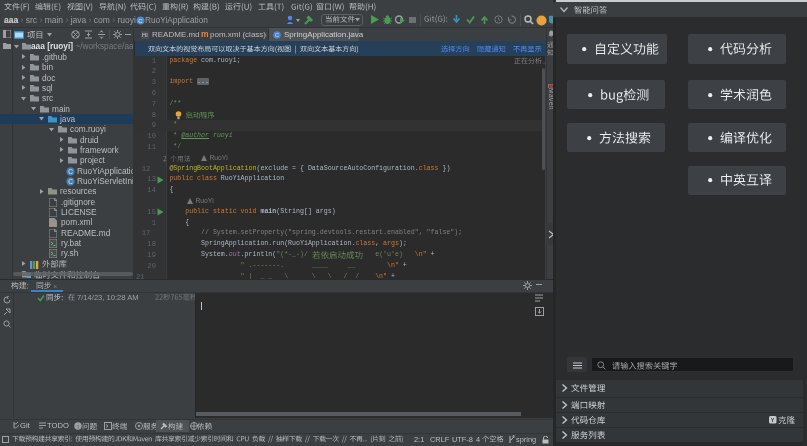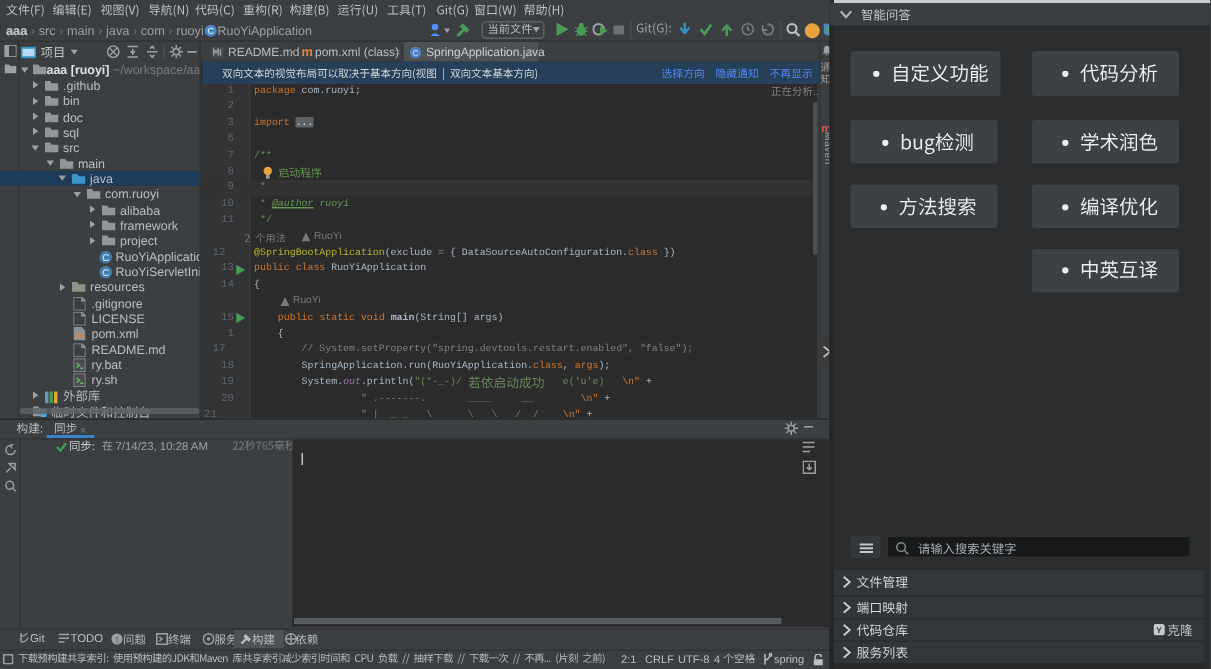--- a/index.html
+++ b/index.html
@@ -327,21 +327,21 @@
     <svg style="position:absolute;left:58px;top:125.275px" width="9" height="8">
       <path d="M0 1 h3.5 l1 1.5 h4.5 v5 h-9 z" fill="#90969c"></path>
     </svg>
     <div style="position:absolute;left:70px;top:124.275px;font:normal 8.3px 'Liberation Sans',sans-serif;color:#bcbec0;white-space:pre;">com.ruoyi</div>
     <svg style="position:absolute;left:58px;top:136.125px" width="7" height="7">
       <path d="M2 1 l3.5 2.5 L2 6 z" fill="#9da0a2"></path>
     </svg>
     <svg style="position:absolute;left:68px;top:135.625px" width="9" height="8">
       <path d="M0 1 h3.5 l1 1.5 h4.5 v5 h-9 z" fill="#90969c"></path>
     </svg>
-    <div style="position:absolute;left:80px;top:134.625px;font:normal 8.3px 'Liberation Sans',sans-serif;color:#bcbec0;white-space:pre;">alibaba</div>
+    <div style="position:absolute;left:80px;top:134.625px;font:normal 8.3px 'Liberation Sans',sans-serif;color:#bcbec0;white-space:pre;">druid</div>
     <svg style="position:absolute;left:58px;top:146.475px" width="7" height="7">
       <path d="M2 1 l3.5 2.5 L2 6 z" fill="#9da0a2"></path>
     </svg>
     <svg style="position:absolute;left:68px;top:145.975px" width="9" height="8">
       <path d="M0 1 h3.5 l1 1.5 h4.5 v5 h-9 z" fill="#90969c"></path>
     </svg>
     <div style="position:absolute;left:80px;top:144.975px;font:normal 8.3px 'Liberation Sans',sans-serif;color:#bcbec0;white-space:pre;">framework</div>
     <svg style="position:absolute;left:58px;top:156.825px" width="7" height="7">
       <path d="M2 1 l3.5 2.5 L2 6 z" fill="#9da0a2"></path>
     </svg>

